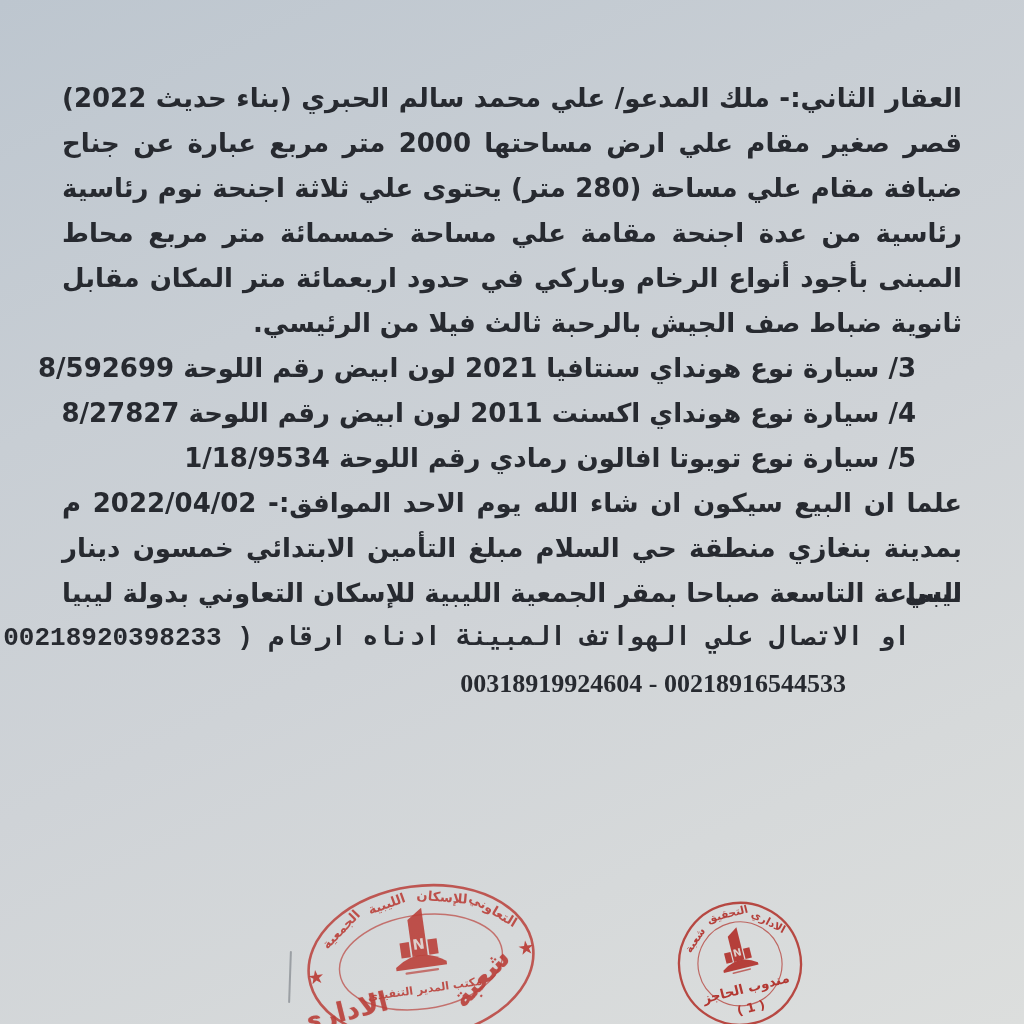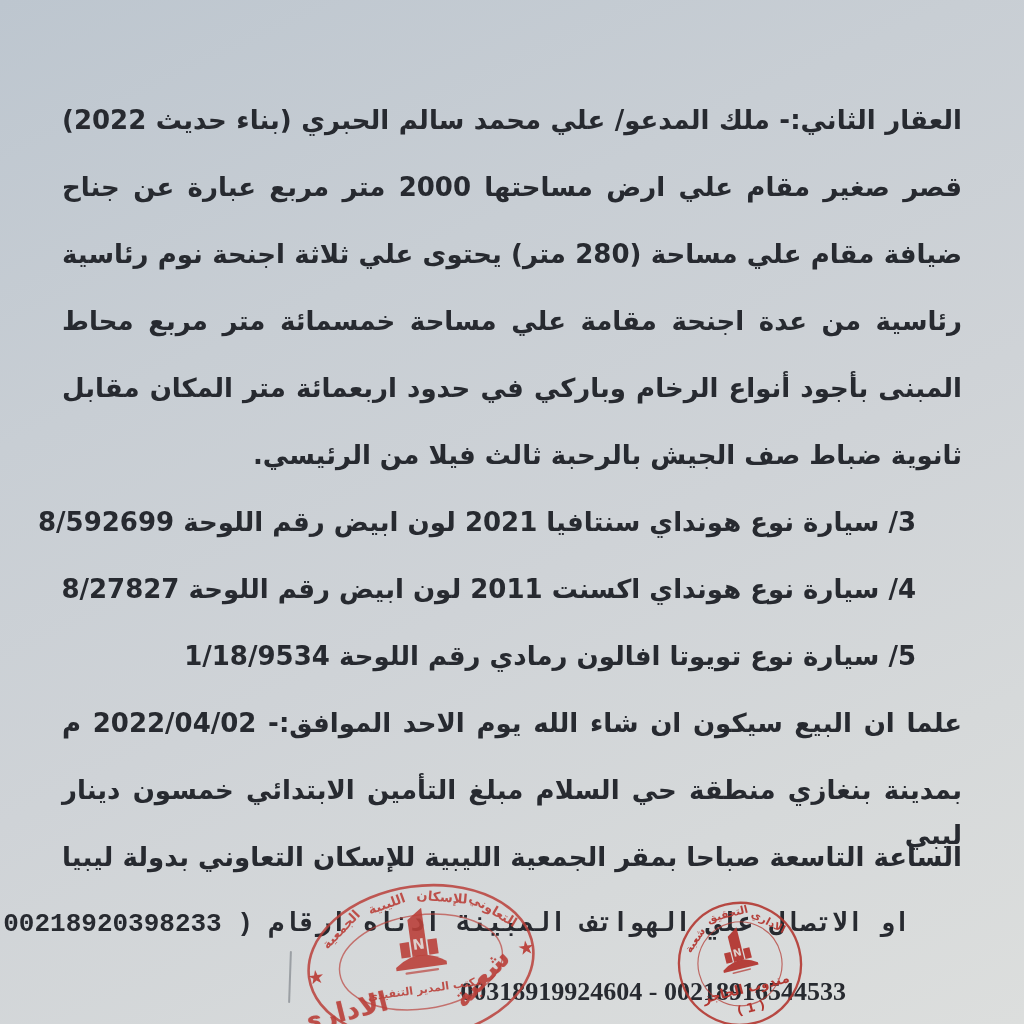--- a/index.html
+++ b/index.html
@@ -6,21 +6,21 @@
   body{
     width:1024px;height:1024px;position:relative;overflow:hidden;
     background:linear-gradient(155deg,#bdc6cf 0%,#c8ced4 30%,#cfd3d7 55%,#d6d9da 78%,#dcdedd 100%);
     font-family:"DejaVu Sans","Liberation Sans",sans-serif;
   }
   .doc{
     position:absolute;top:76px;right:62px;left:62px;
     direction:rtl;unicode-bidi:embed;
     color:#272a30;font-weight:700;font-size:26px;
   }
-  .line{line-height:45px;height:45px;white-space:nowrap;text-align:right;margin-top:22px;}
+  .line{line-height:45px;height:45px;white-space:nowrap;text-align:right;}
   .l-just{white-space:normal;text-align:justify;text-align-last:justify;}
   .l-car{padding-right:46px;}
   .l-phone{padding-right:52px;font-family:Liberation Mono, monospace;}
   .l-tail{padding-right:116px;font-family:Liberation Serif, serif;}
   .pen-mark{
     position:absolute;left:289px;top:951px;width:2px;height:52px;
     background:#878c91;opacity:.75;transform:rotate(2deg);border-radius:1px;
   }
   .stamp{position:absolute;}
   .stamp svg text{font-family:"DejaVu Sans","Liberation Sans",sans-serif;font-weight:700;}

